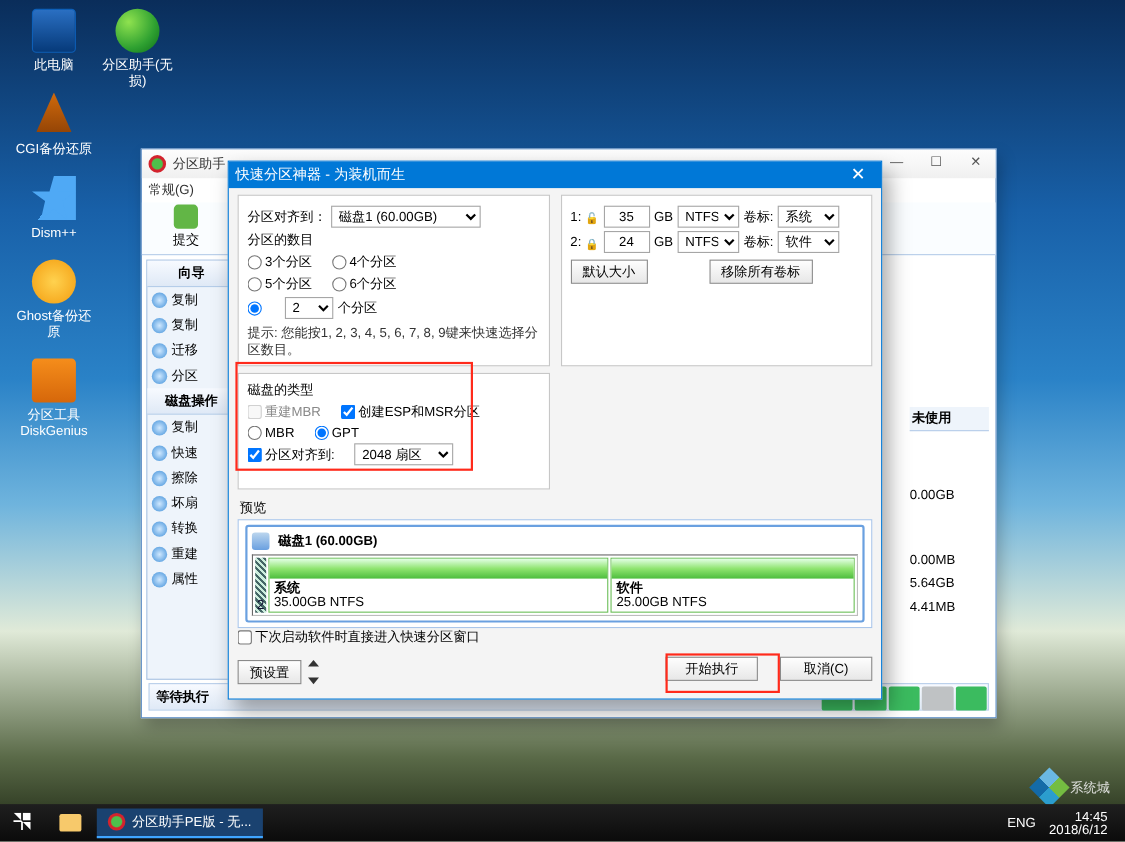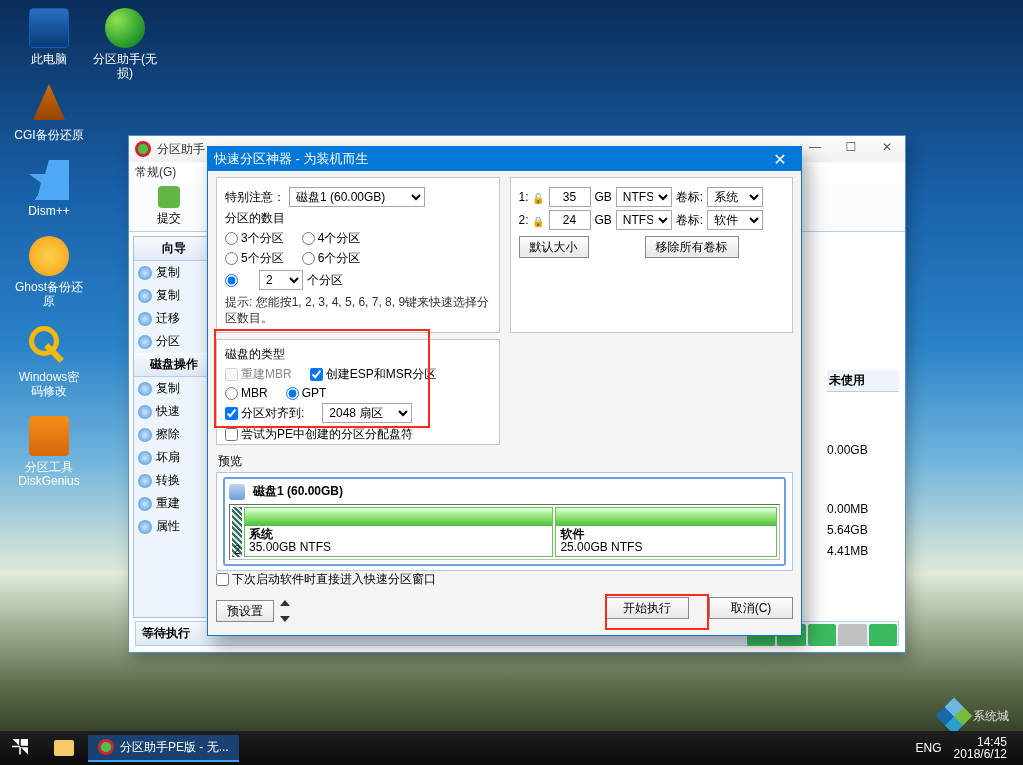--- a/index.html
+++ b/index.html
@@ -104,21 +104,20 @@
 </style>
 </head>
 <body>
 
 <div class="desktop-icons">
   <div class="di"><div class="ic ic-mon"></div><span>此电脑</span></div>
   <div class="di" style="position:absolute;left:76px;top:0"><div class="ic ic-pa"></div><span>分区助手(无损)</span></div>
   <div class="di" style="margin-top:14px"><div class="ic ic-cgi"></div><span>CGI备份还原</span></div>
   <div class="di"><div class="ic ic-dism"></div><span>Dism++</span></div>
   <div class="di"><div class="ic ic-gh"></div><span>Ghost备份还原</span></div>
-  <div class="di"><div class="ic ic-key"></div><span>Windows密码修改</span></div>
   <div class="di"><div class="ic ic-dg"></div><span>分区工具DiskGenius</span></div>
 </div>
 
 <div class="parent-win">
   <div class="pw-title">
     <div class="tico"></div>
     <span>分区助手</span>
     <div class="ctrls">
       <div>—</div>
       <div>☐</div>
@@ -204,21 +203,21 @@
 <div class="dlg">
   <div class="dlg-title">
     <span>快速分区神器 - 为装机而生</span>
     <div class="cls">✕</div>
   </div>
   <div class="dlg-body">
     <div class="fs2">
       <div class="col2">
         <div class="fs" style="height:156px">
           <div class="row">
-            <span class="lbl">特别注意：</span>
+            <span class="lbl">分区对齐到：</span>
             <select style="width:136px"><option>磁盘1 (60.00GB)</option></select>
           </div>
           <div>分区的数目</div>
           <div class="row">
             <label class="rad">
                 <input type="radio" name="pc" style="">
                 <span>3个分区</span>
               </label>
             <label class="rad">
                 <input type="radio" name="pc" style="">
@@ -265,26 +264,20 @@
                 <input type="radio" name="dt" checked="" style="">
                 <span>GPT</span>
               </label>
           </div>
           <div class="row">
             <label class="rad">
                 <input type="checkbox" checked="" style="">
                 <span>分区对齐到:</span>
               </label>
             <select style="width:90px"><option>2048 扇区</option></select>
-          </div>
-          <div class="row">
-            <label class="rad">
-                <input type="checkbox" style="">
-                <span>尝试为PE中创建的分区分配盘符</span>
-              </label>
           </div>
         </div>
       </div>
       <div class="col2">
         <div class="fs" style="height:156px">
           <div class="part-row">
             <span>1:</span>
             <span class="lock unlock"></span>
             <input class="txt" value="35" style="">
             <span>GB</span>

